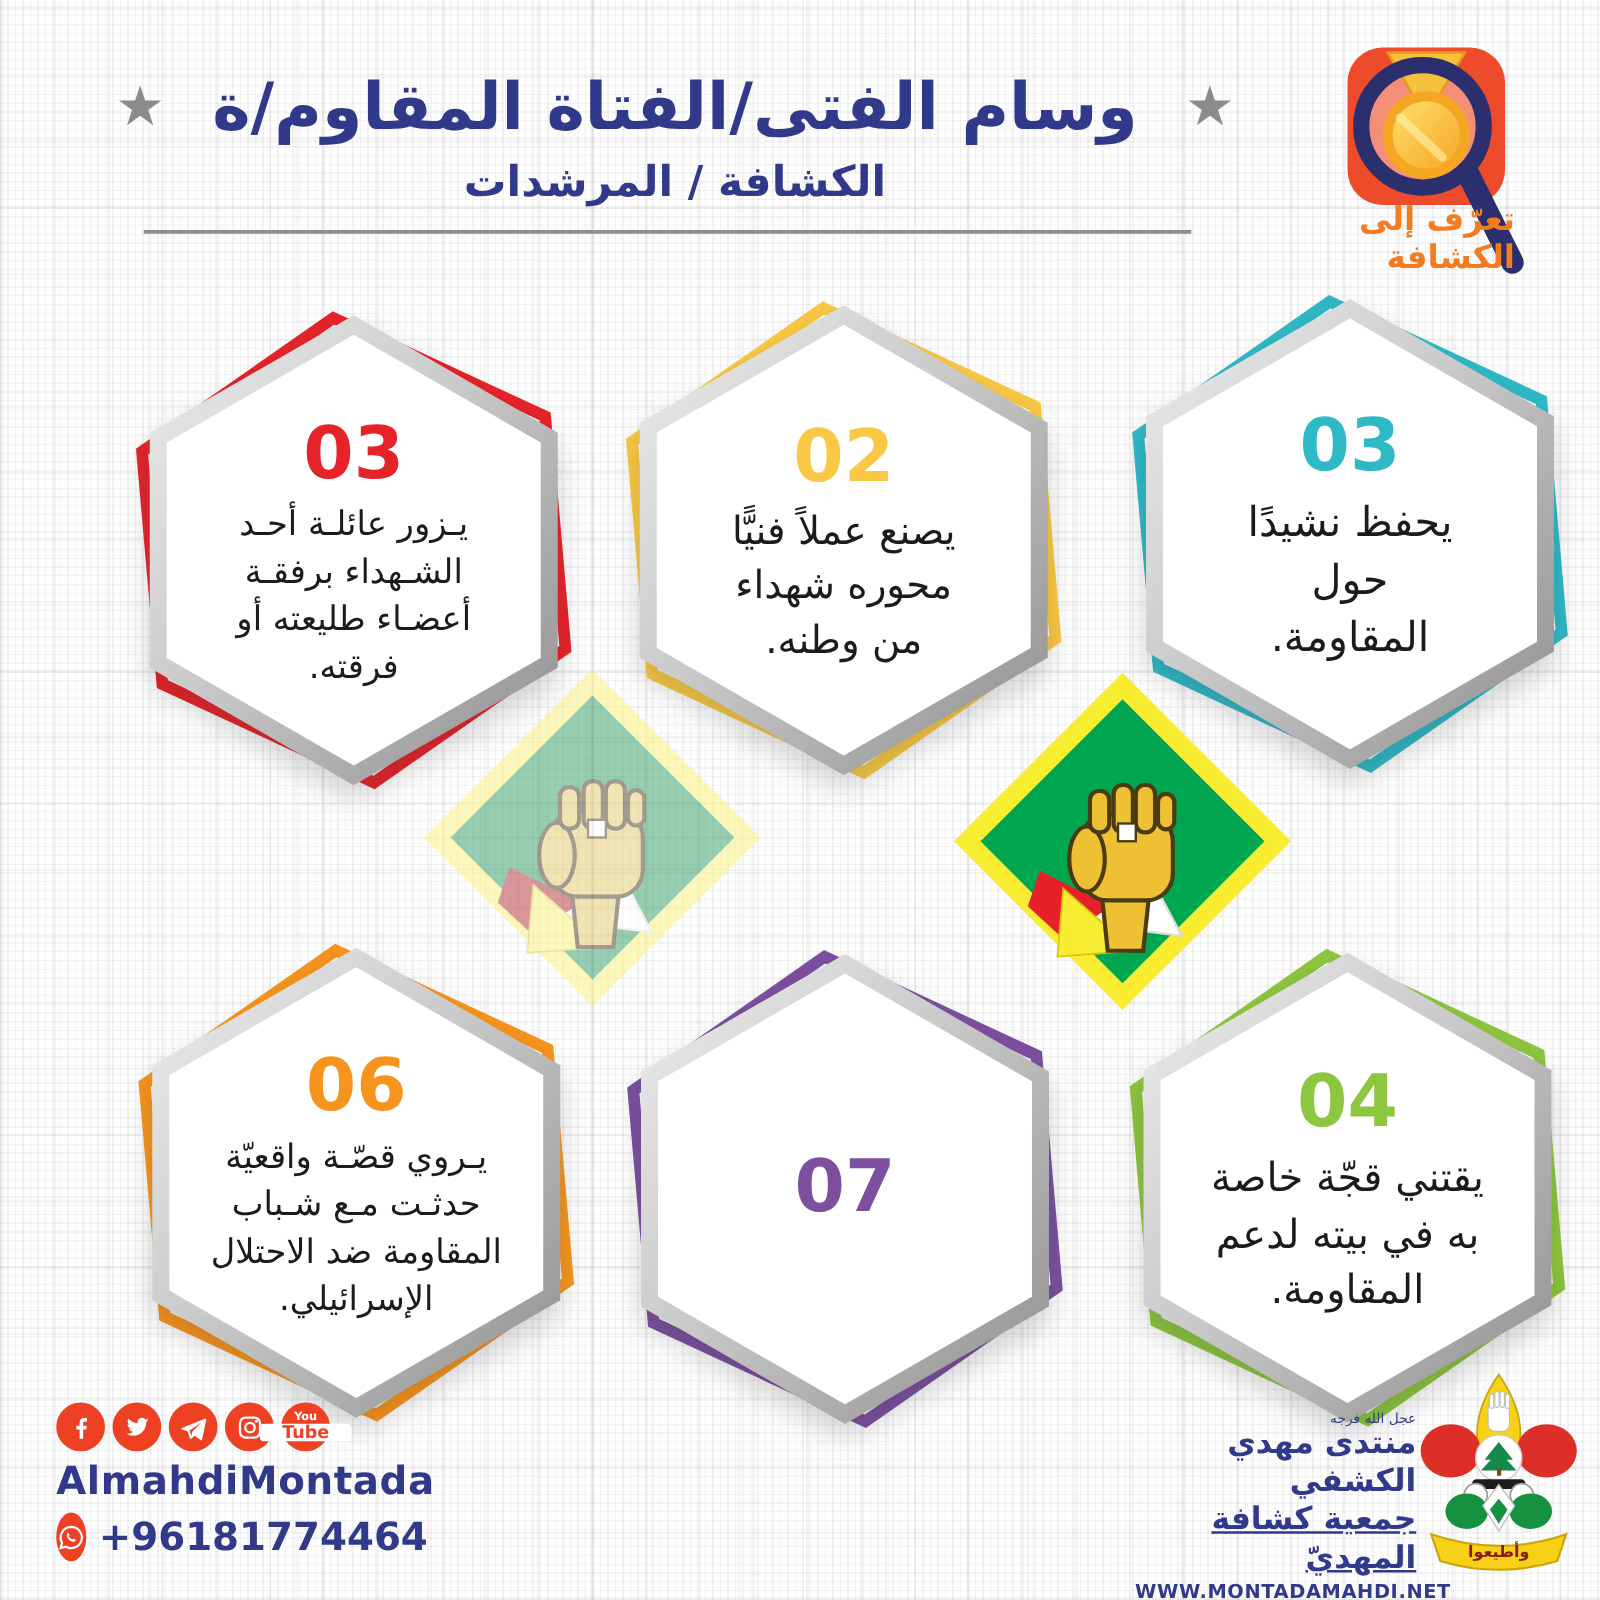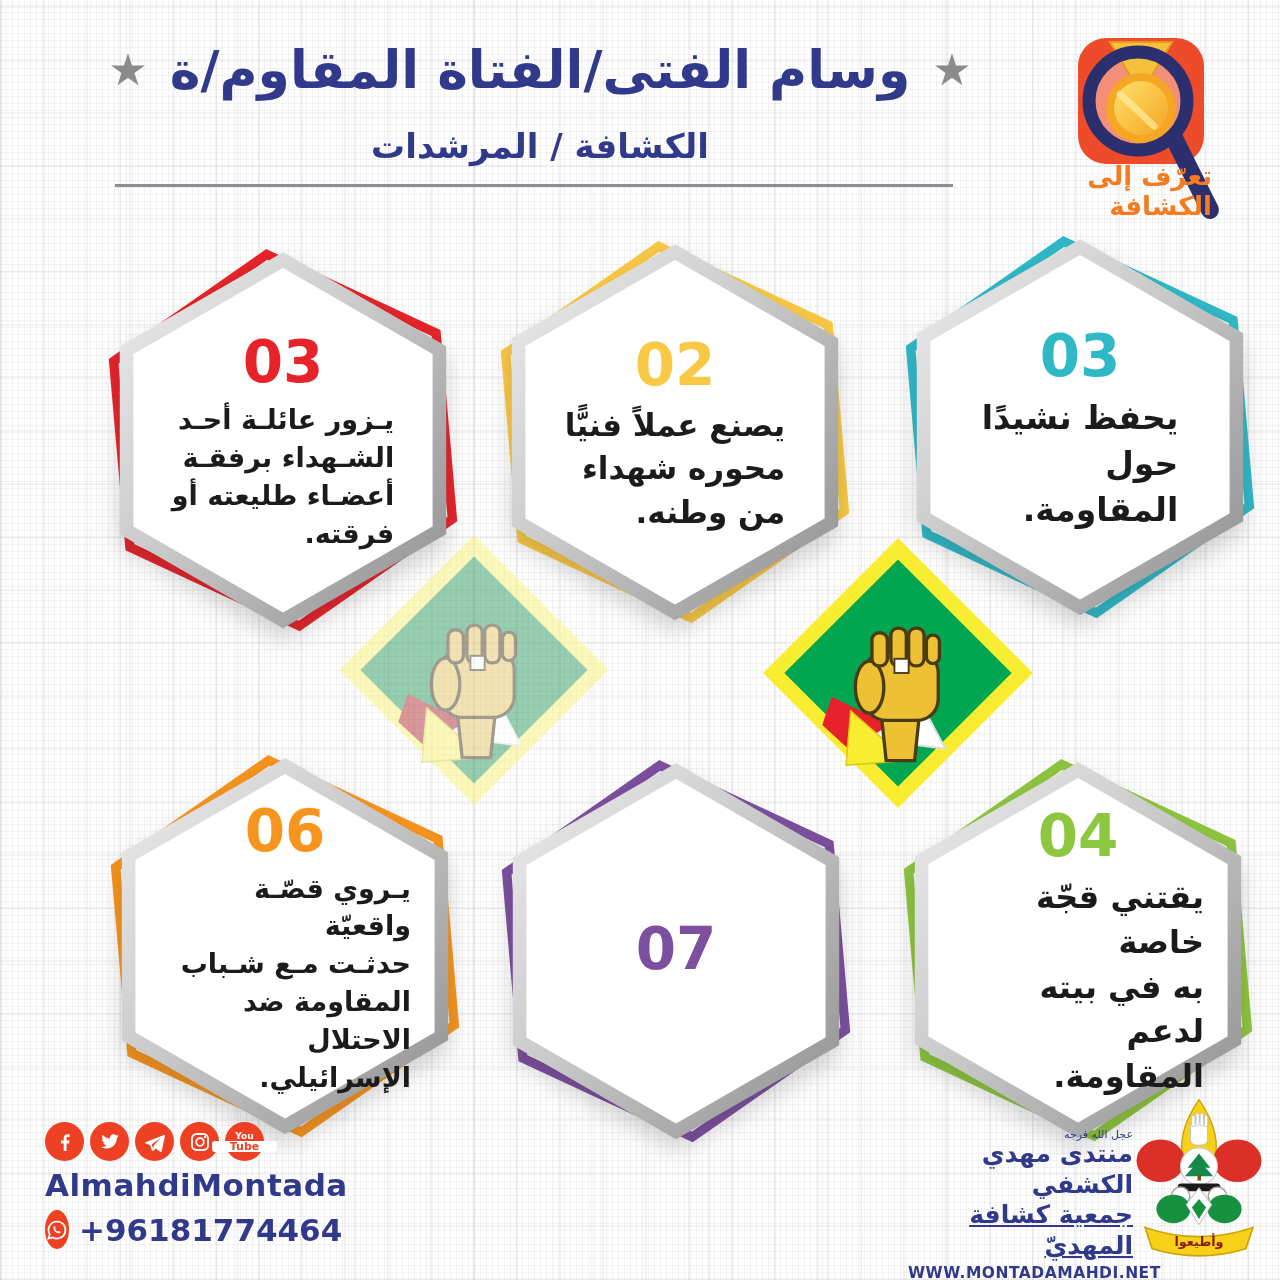--- a/index.html
+++ b/index.html
@@ -23,21 +23,21 @@
   .logo-box{position:absolute;left:1058px;top:28px;width:180px;height:205px;}
   .logo-text{position:absolute;left:1058px;top:162px;width:126px;text-align:right;direction:rtl;
     font-size:26px;font-weight:bold;line-height:1.15;}
   
   .hex-card{position:absolute;width:340px;height:394px;}
   .hex-card svg{position:absolute;inset:0;overflow:visible;}
   .hex-accent{fill:none;stroke:currentColor;stroke-width:5.5;stroke-linejoin:miter;}
   .hex-grey{fill:#ffffff;stroke:url(#silverGrad);stroke-width:8;filter:drop-shadow(0 7px 7px rgba(40,40,40,.20));}
   .hex-content{position:absolute;inset:0;display:flex;flex-direction:column;align-items:center;justify-content:center;padding:40px 44px 34px;box-sizing:border-box;}
   .hex-num{font-size:58px;font-weight:bold;line-height:1;margin-bottom:10px;}
-  .hex-text{color:#1b1b1b;font-weight:bold;text-align:right;direction:rtl;white-space:pre-line;line-height:1.4;}
+  .hex-text{color:#1b1b1b;font-weight:normal;text-align:center;direction:rtl;white-space:pre-line;line-height:1.4;}
   .pos-01{left:910px;top:230px;} .pos-02{left:505px;top:235px;} .pos-03{left:113px;top:243px;}
   .pos-04{left:908px;top:753px;} .pos-05{left:506px;top:754px;} .pos-06{left:115px;top:749px;}
   .fs-34 .hex-text{font-size:33px;} .fs-31 .hex-text{font-size:31px;} .fs-27 .hex-text{font-size:27px;} .fs-32 .hex-text{font-size:32px;}
   
   .diamond{position:absolute;width:284px;height:284px;}
   .d-left{left:332px;top:528px;opacity:.5;filter:saturate(.62) brightness(1.05);}
   .d-right{left:756px;top:531px;}
   
   .social-block{position:absolute;left:45px;top:1122px;width:280px;}
   .social-row{display:flex;gap:6px;}
@@ -66,21 +66,21 @@
       </linearGradient>
       <linearGradient id="medalGold" x1="0" y1="0" x2="1" y2="1">
         <stop offset="0" stop-color="#ffe06a"></stop>
         <stop offset="1" stop-color="#f5a623"></stop>
       </linearGradient>
     </defs>
   </svg>
 
   <div class="title-row">
     <span class="star">★</span>
-    <h1 class="title" style="margin: 0px; color: rgb(49, 57, 139);">وسام الفتى/الفتاة المقاوم/ة</h1>
+    <h1 class="title" style="margin: 16px; color: rgb(49, 57, 139);">وسام الفتى/الفتاة المقاوم/ة</h1>
     <span class="star">★</span>
   </div>
   <div class="subtitle" style="color: rgb(49, 57, 139);">الكشافة / المرشدات</div>
   <div class="rule"></div>
 
   <svg class="logo-box" viewBox="0 0 180 205">
     <rect x="20" y="10" width="126" height="126" rx="28" fill="#ee4b2b"></rect>
     <circle cx="78" cy="70" r="46" fill="#f8c7ba" opacity="0.55"></circle>
     <polygon points="52,14 83,66 114,14" fill="#f5c03c" stroke="#e8991d" stroke-width="2"></polygon>
     <circle cx="83" cy="80" r="35" fill="#f5a623"></circle>
@@ -226,21 +226,21 @@
       </span>
       <span class="s-ic" style="background:#ee4123">
         <svg viewBox="0 0 24 24" fill="none" stroke="#ffffff" stroke-width="1.8">
             <rect x="4" y="4" width="16" height="16" rx="4.5"></rect>
             <circle cx="12" cy="12" r="3.8"></circle>
             <circle cx="17" cy="7" r="1.2" fill="#ffffff" stroke="none"></circle>
           </svg>
       </span>
       <span class="s-ic" style="background:#ee4123;flex-direction:column;line-height:1;">
         <span style="font-size:9px;font-weight:bold">You</span>
-        <span style="font-size:11px;font-weight:bold;background:#fff;color:#ee4123;border-radius:3px;padding:0 18px">Tube</span>
+        <span style="font-size:14px;font-weight:bold;background:#fff;color:#ee4123;border-radius:3px;padding:0 18px">Tube</span>
       </span>
     </div>
     <div class="handle" style="color: rgb(49, 57, 139);">AlmahdiMontada</div>
     <div class="phone-row">
       <span class="s-ic" style="background:#ee4123">
         <svg viewBox="0 0 24 24" fill="none" stroke="#ffffff" stroke-width="1.7">
           <path d="M12 3.5a8.5 8.5 0 0 0-7.3 12.8L3.5 20.5l4.3-1.1A8.5 8.5 0 1 0 12 3.5z"></path>
           <path d="M8.8 8.6c.3-.7.9-.6 1.2 0l.6 1.2c.2.5-.2.9-.5 1.2.5 1.1 1.5 2 2.6 2.5.3-.3.7-.8 1.2-.5l1.2.6c.6.3.6.9 0 1.3-3.2 1.9-7.9-3.1-6.3-6.3z" fill="#ffffff" stroke="none"></path>
         </svg>
       </span>

